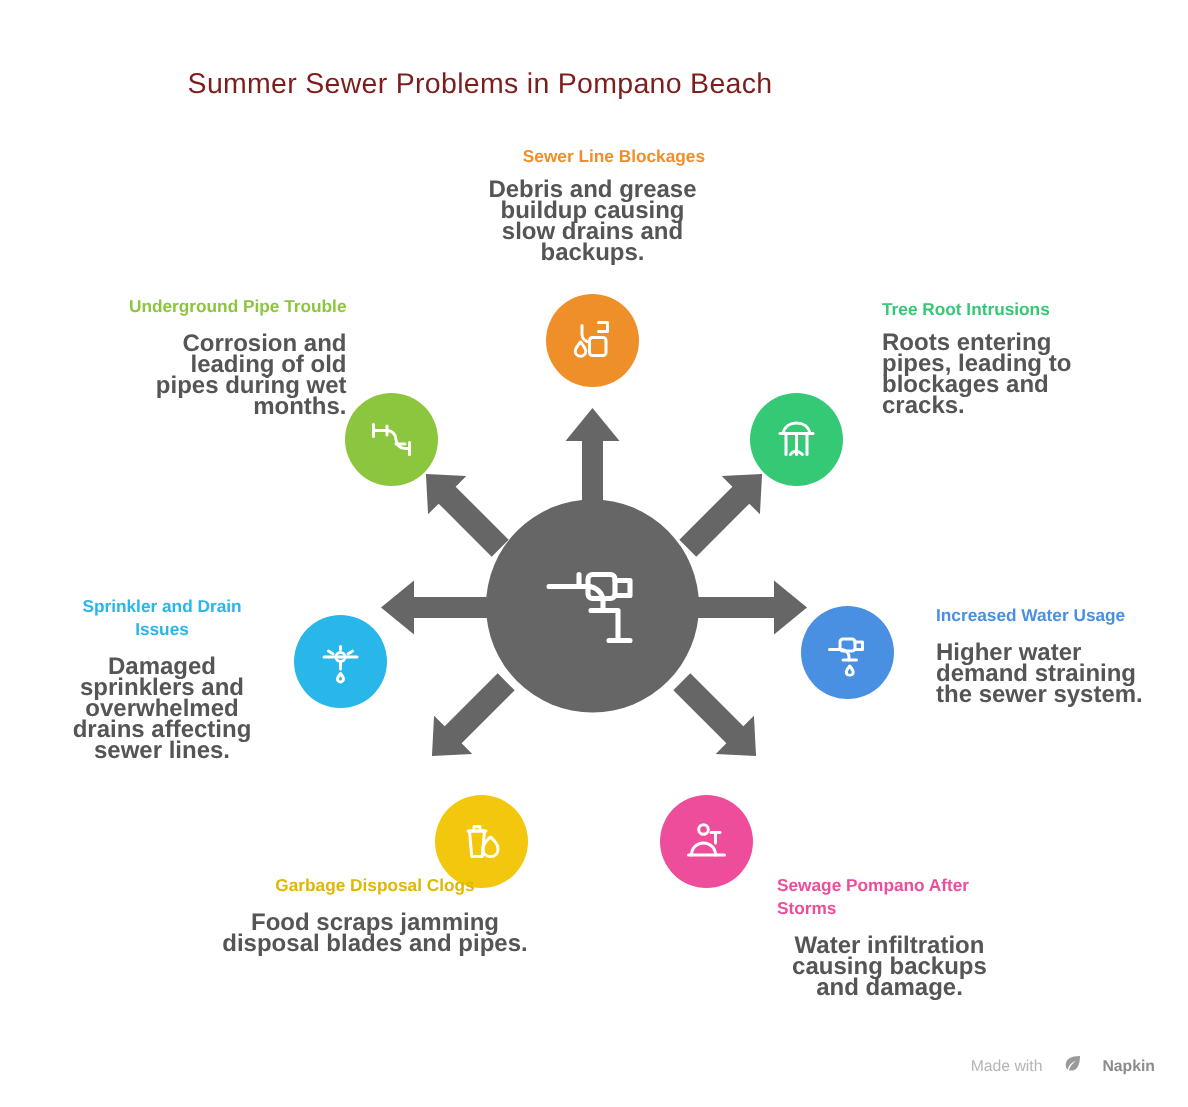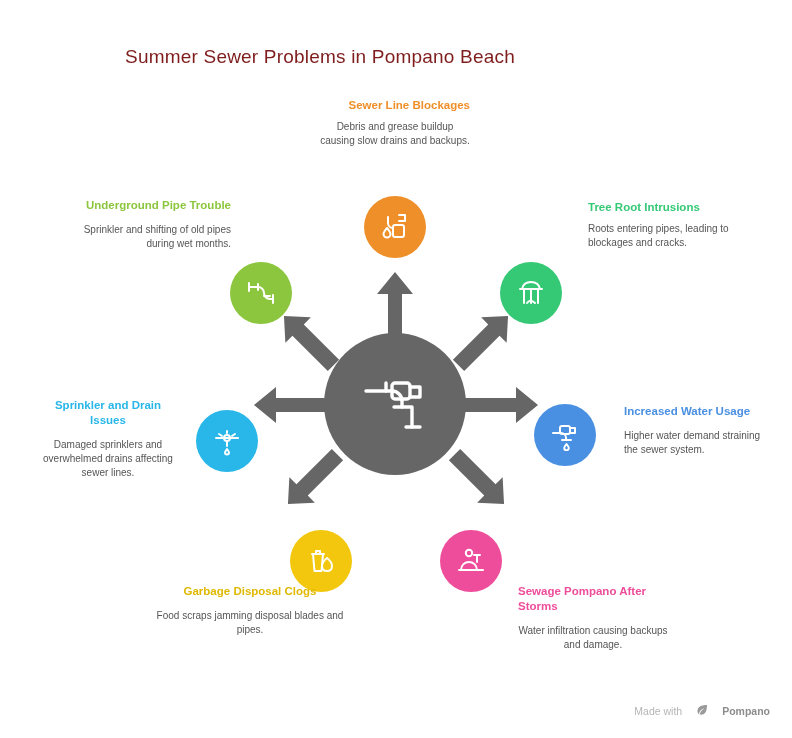--- a/index.html
+++ b/index.html
@@ -68,23 +68,24 @@
     position: absolute;
     width: 150px;
   }
   .block .b-title {
     font-size: 11.5px;
     font-weight: bold;
     line-height: 15px;
     margin-bottom: 7px;
   }
   .block .b-desc {
-    font-size: 10px;
+    font-size: 16px;
     line-height: 14px;
     color: #555555;
+    font-weight: bold;
   }
   .align-right { text-align: right; }
   .align-left  { text-align: left; }
   .align-center{ text-align: center; }
 
   #footer {
     position: absolute;
     right: 22px;
     bottom: 20px;
     font-size: 10.5px;
@@ -258,26 +259,26 @@
         <path d="M4 10 h9 a6 6 0 0 1 6 6 v0 a6 6 0 0 0 6 6 h3"></path>
         <path d="M4 6 v8"></path>
         <path d="M28 18 v8"></path>
         <path d="M13 7 v6"></path>
         <path d="M19 19 h6"></path>
       </svg>
     </span>
   </div>
   <div class="block align-right" style="left:54px; top:198px; width:150px;margin-left:27px;">
     <div class="b-title" style="color:#8cc63e;">Underground Pipe Trouble</div>
-    <div class="b-desc" style="margin-top:10px;">Sprinkler and shifting of old pipes during wet months.</div>
+    <div class="b-desc" style="margin-top:10px;">Corrosion and leading of old pipes during wet months.</div>
   </div>
 
   <div id="footer">
     <span>Made with</span>
     <span class="leaf">
       <svg width="12" height="12" viewBox="0 0 12 12" fill="#9a9a9a">
         <path d="M11 1 C5 1 1.5 3 1.5 7 c0 1.4 .5 2.5 1.3 3.2 C3.5 7 5.5 5 8.5 4.2 C6.3 5.6 4.4 7.6 3.6 10.6 c4.5 .8 7.4 -2 7.4 -9.6z"></path>
       </svg>
     </span>
-    <span class="brand">Pompano</span>
+    <span class="brand">Napkin</span>
   </div>
 
 </div>
 
 </body></html>

